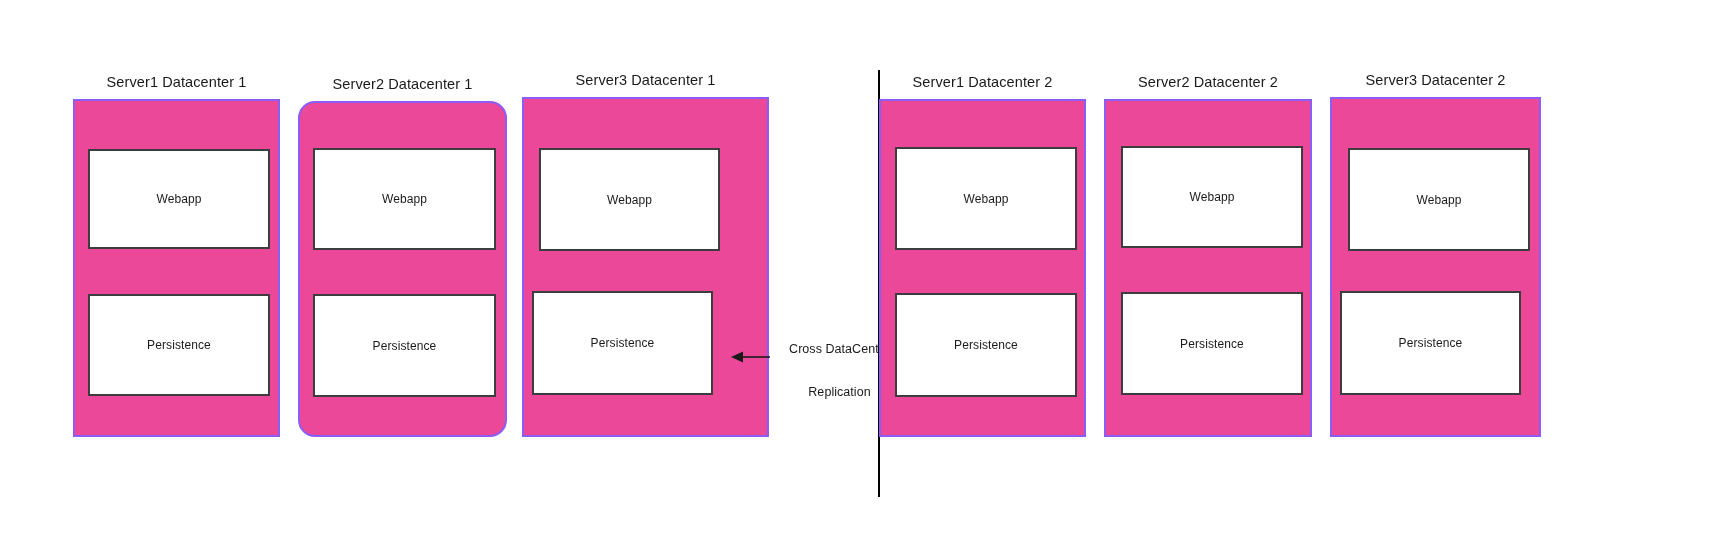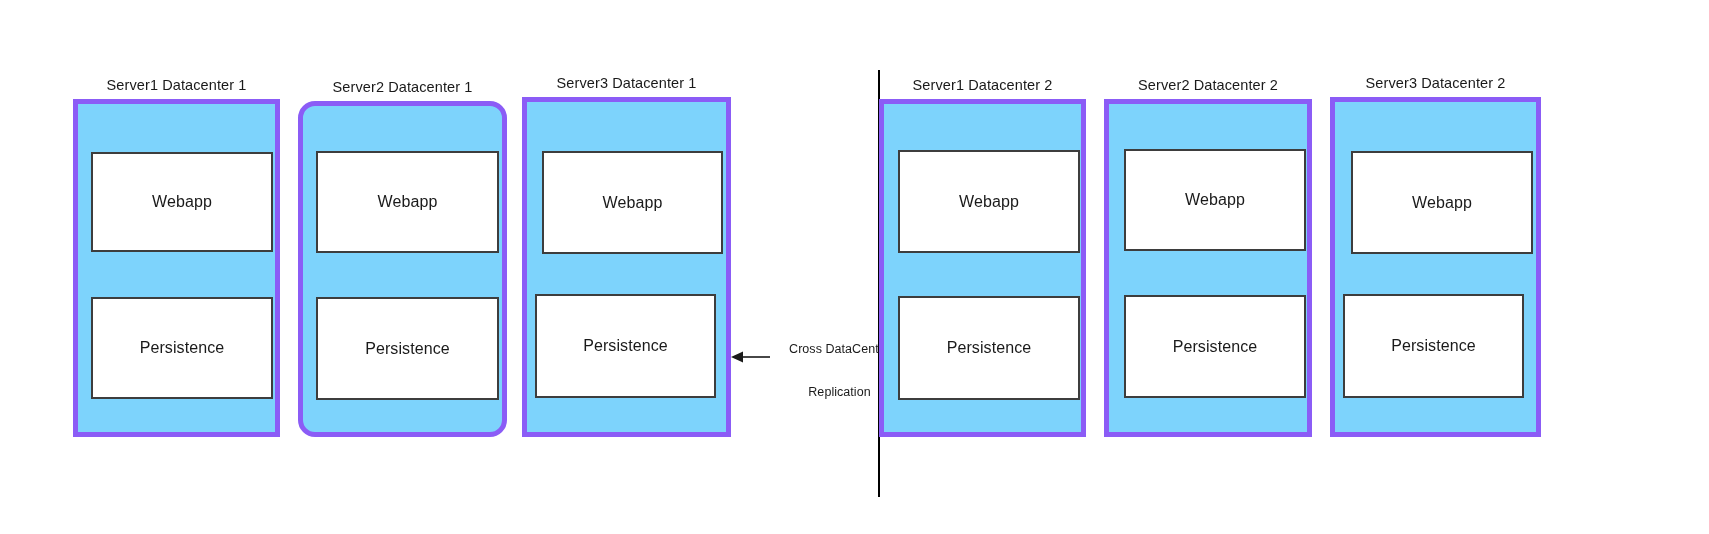--- a/index.html
+++ b/index.html
@@ -19,22 +19,22 @@
     width: 1709px;
     height: 534px;
     background: #ffffff;
     overflow: hidden;
   }
 
   
   .server-panel {
     position: absolute;
     box-sizing: border-box;
-    background: #7dd3fc;
-    border: 5px solid #8b5cf6;
+    background: #ec4899;
+    border: 2px solid #8b5cf6;
   }
 
   .panel-title {
     position: absolute;
     left: 50%;
     transform: translateX(-50%);
     top: -28px;
     white-space: nowrap;
     font-size: 14.5px;
     line-height: 18px;
@@ -47,21 +47,21 @@
     position: absolute;
     box-sizing: border-box;
     background: #ffffff;
     border: 2px solid #3d3d3d;
     display: flex;
     align-items: center;
     justify-content: center;
   }
 
   .component-label {
-    font-size: 16px;
+    font-size: 12px;
     line-height: 16px;
     color: #1a1a1a;
     letter-spacing: 0.1px;
     text-align: center;
     user-select: none;
   }
 
   
   .dc-divider {
     position: absolute;
@@ -107,21 +107,21 @@
   <div class="server-panel" style="left:298px; top:101px; width:209px; height:336px;border-radius:17px;">
     <div class="panel-title">Server2 Datacenter 1</div>
     <div class="component-box" style="left:13px; top:45px; width:183px; height:102px;">
       <span class="component-label">Webapp</span>
     </div>
     <div class="component-box" style="left:13px; top:191px; width:183px; height:103px;">
       <span class="component-label">Persistence</span>
     </div>
   </div>
 
-  <div class="server-panel" style="left:522px; top:97px; width:209px; height:340px;">
+  <div class="server-panel" style="left:522px; top:97px; width:247px; height:340px;">
     <div class="panel-title">Server3 Datacenter 1</div>
     <div class="component-box" style="left:15px; top:49px; width:181px; height:103px;">
       <span class="component-label">Webapp</span>
     </div>
     <div class="component-box" style="left:8px; top:192px; width:181px; height:104px;">
       <span class="component-label">Persistence</span>
     </div>
   </div>
 
   <div class="dc-divider" style="left:878px; top:70px; height:427px;"></div>

